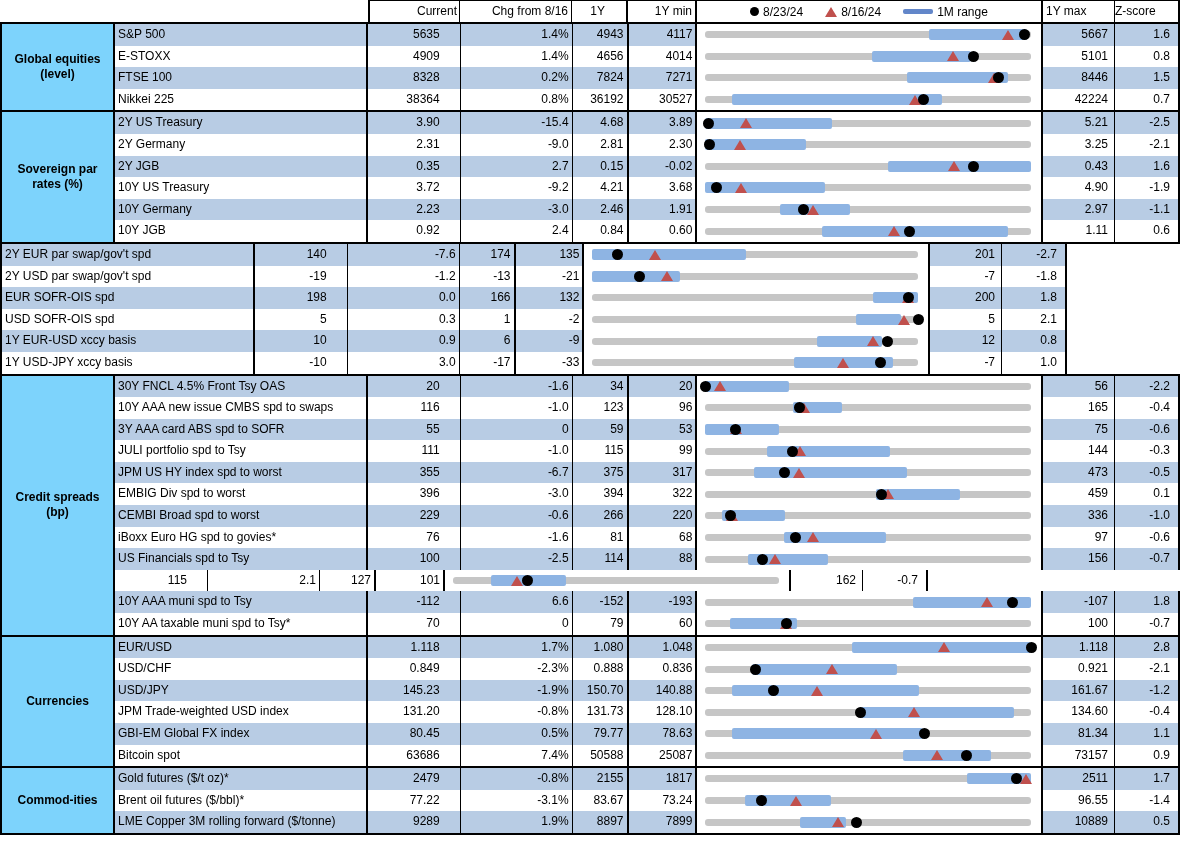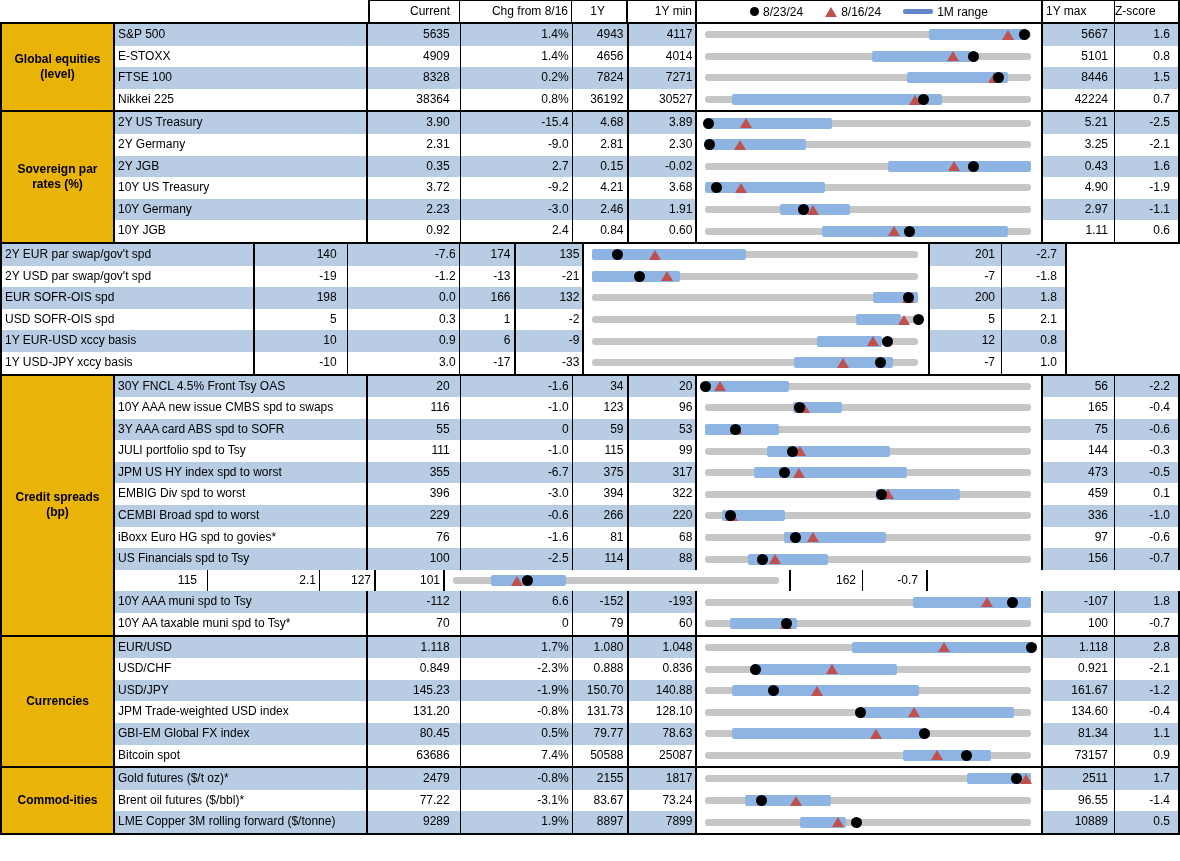--- a/index.html
+++ b/index.html
@@ -13,43 +13,43 @@
   .h-range{
     width:487px;box-sizing:border-box;
     border-top:2px solid #000;border-left:2px solid #000;
     border-right:1px solid #000;border-bottom:1px solid #000;
     text-align:center;line-height:23px;
   }
   .h-blank2{width:65px;box-sizing:border-box;border-top:2px solid #000;border-right:2px solid #000;border-bottom:1px solid #000;}
   .hdr-row2{display:flex;height:22px;box-sizing:border-box;}
   .hdr-row2 .h-cell{box-sizing:border-box;line-height:20px;border-top:1px solid #000;}
   .h-blank3{width:368px;border-top:none !important;}
-  .h-current{width:92px;border-left:2px solid #000;border-right:1px solid #000;text-align:right;padding-right:9px;}
+  .h-current{width:92px;border-left:2px solid #000;border-right:1px solid #000;text-align:right;padding-right:2px;}
   .h-chg{width:112px;border-right:1px solid #000;text-align:right;padding-right:3px;}
   .h-avg{width:56px;border-right:2px solid #000;text-align:right;padding-right:21px;}
   .h-min{width:69px;border-right:2px solid #000;text-align:right;padding-right:3px;}
   .h-legend{width:346px;border-right:2px solid #000;display:flex;align-items:center;justify-content:center;gap:22px;}
   .h-max{width:72px;border-right:1px solid #000;text-align:left;padding-left:3px;}
   .h-z{width:65px;border-right:2px solid #000;text-align:left;padding-right:16px;}
   .lg-item{display:flex;align-items:center;gap:4px;}
   .lg-dot{width:9px;height:9px;border-radius:50%;background:var(--dot,#000);}
   .lg-tri{width:0;height:0;border-left:6px solid transparent;border-right:6px solid transparent;border-bottom:10px solid var(--triangle,#c0504d);}
   .lg-bar{width:30px;height:5px;border-radius:2px;background:var(--legend-bar,#6286c9);}
   .tbody{border-top:2px solid #000;border-left:2px solid #000;box-sizing:border-box;width:1180px;}
   .section{display:flex;border-bottom:2px solid #000;}
   .sec-label{
     width:123px;box-sizing:border-box;border-right:2px solid #000;
     display:flex;align-items:center;justify-content:center;text-align:center;
-    font-weight:bold;line-height:1.25;padding:0 2px;background:#eab308;
+    font-weight:bold;line-height:1.25;padding:0 2px;background:#7dd3fc;
   }
   .rows{display:flex;flex-direction:column;width:1065px;}
   .row{display:flex;height:21.6px;}
   .row > div{box-sizing:border-box;line-height:21.6px;white-space:nowrap;overflow:hidden;}
   .c-name{width:253px;border-right:2px solid #000;padding-left:3px;}
-  .c-cur{width:93px;border-right:1px solid #000;text-align:right;padding-right:10px;}
+  .c-cur{width:93px;border-right:1px solid #000;text-align:right;padding-right:20px;}
   .c-chg{width:112px;border-right:1px solid #000;text-align:right;padding-right:3px;}
   .c-avg{width:56px;border-right:2px solid #000;text-align:right;padding-right:3px;}
   .c-min{width:69px;border-right:2px solid #000;text-align:right;padding-right:3px;}
   .c-chart{width:346px;border-right:2px solid #000;position:relative;background:#fff !important;}
   .c-max{width:72px;border-right:1px solid #000;text-align:right;padding-right:6px;}
   .c-z{width:65px;border-right:2px solid #000;text-align:right;padding-right:8px;}
   .row.hl > div{background:var(--row-highlight,#b8cce4);}
   .row.hl > .c-chart{background:#fff;}
   .trackwrap{position:absolute;left:8px;right:10px;top:0;bottom:0;}
   .track{position:absolute;left:0;right:0;top:50%;height:7px;margin-top:-3.5px;border-radius:3px;background:var(--track,#c6c6c6);}

